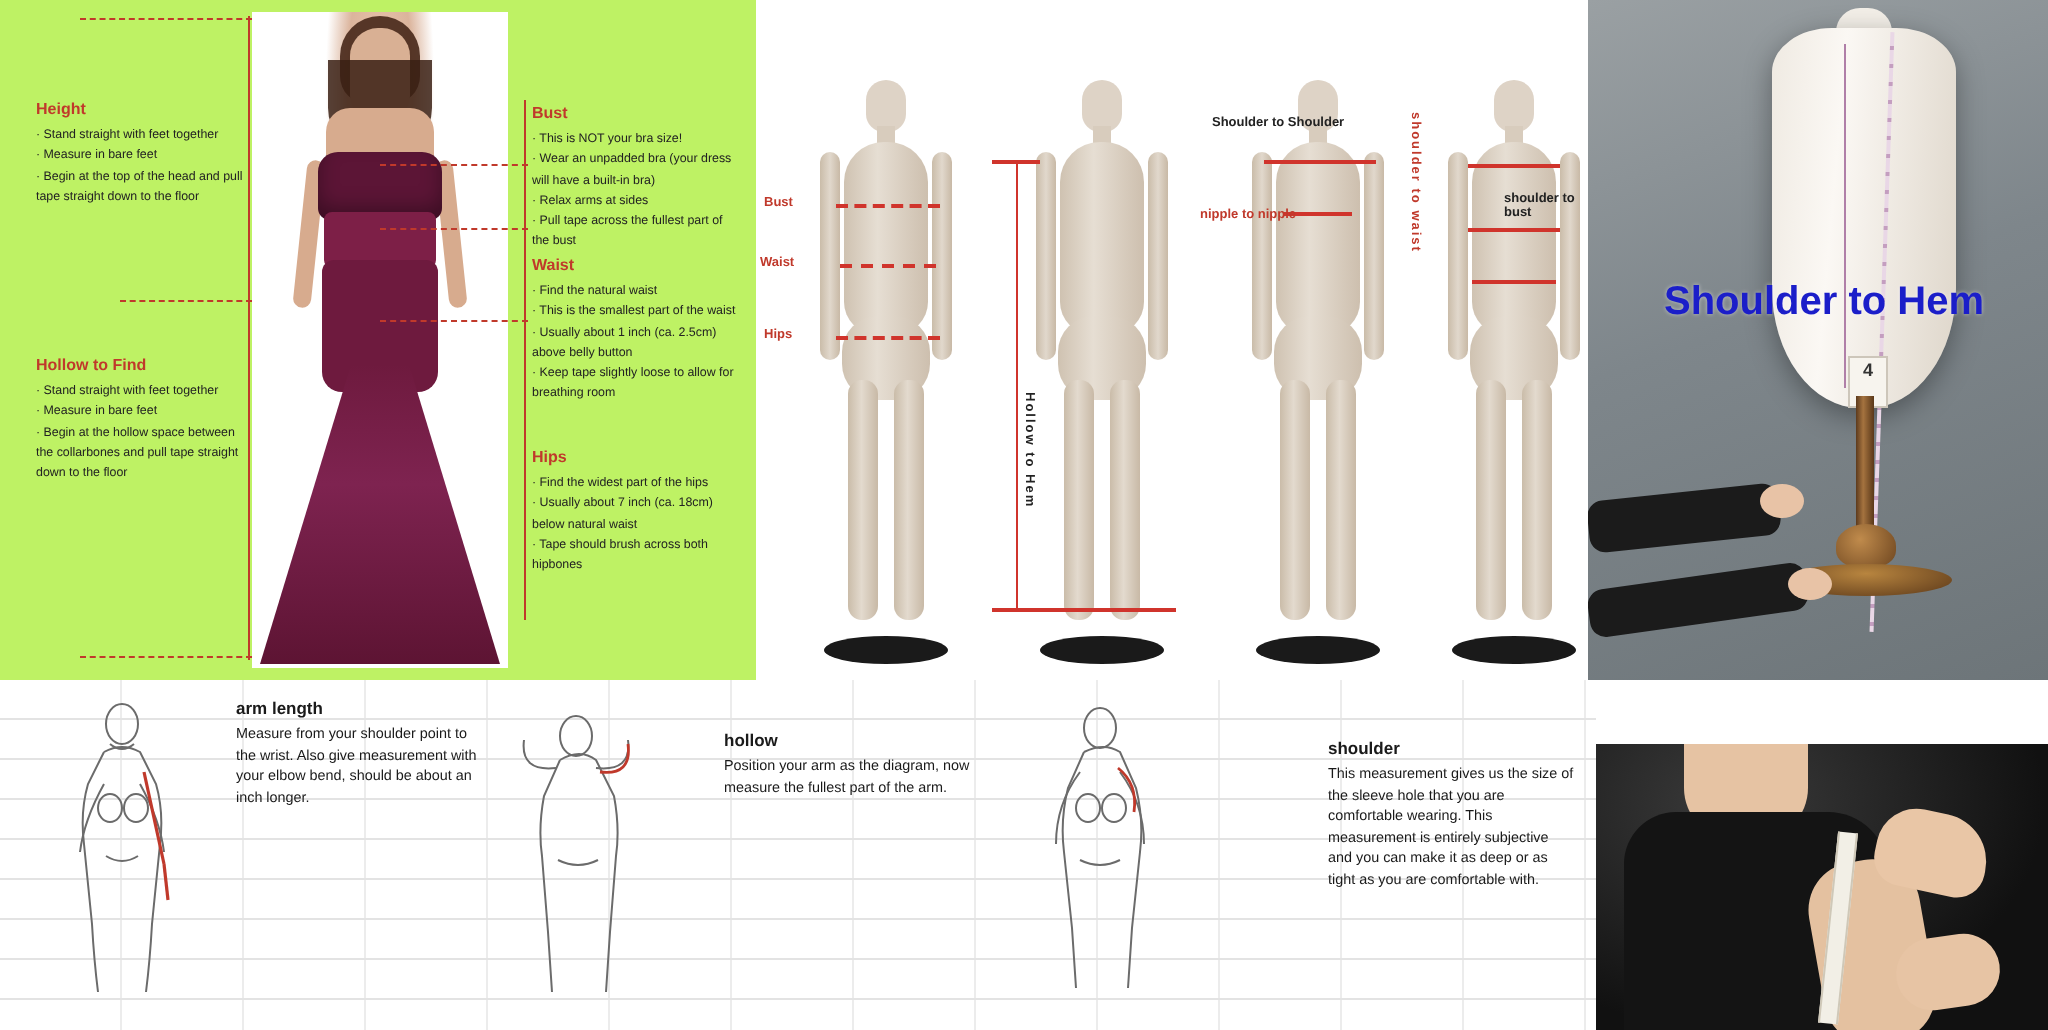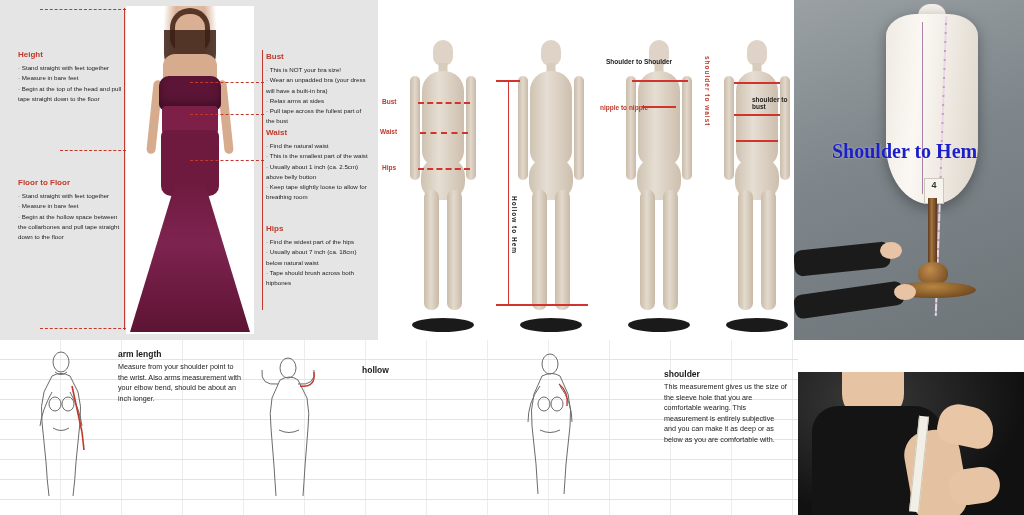--- a/index.html
+++ b/index.html
@@ -16,21 +16,21 @@
     height: 515px;
     overflow: hidden;
     background: #ffffff;
   }
 
   
   #panel-dress {
     position: absolute;
     left: 0; top: 0;
     width: 378px; height: 340px;
-    background: #e5e5e5;
+    background: #bef264;
     overflow: hidden;
   }
   .dress-photo {
     position: absolute;
     left: 126px; top: 6px;
     width: 128px; height: 328px;
     background:
       radial-gradient(ellipse at 50% 12%, #e9c6ae 0%, #dbb49c 18%, rgba(219,180,156,0) 30%),
       linear-gradient(#ffffff 0%, #ffffff 100%);
   }
@@ -322,21 +322,20 @@
   .hand.h1 { left: 86px; top: 242px; width: 22px; height: 17px; }
   .hand.h2 { left: 100px; top: 284px; width: 22px; height: 16px; }
   .shoulder-hem-label {
     position: absolute;
     left: 38px; top: 140px;
     font-size: 20px;
     font-weight: bold;
     color: #1b1ec9;
     text-shadow: 0 0 2px rgba(255,255,255,.5);
     white-space: nowrap;
-    font-family: Liberation Serif, serif;
   }
 
   
   #bottom {
     position: absolute;
     left: 0; top: 340px;
     width: 1024px; height: 175px;
     background: #ffffff;
   }
   .ruled {
@@ -458,21 +457,21 @@
     <div class="meas-block" style="left:18px; top:48px;">
       <div class="hdr">Height</div>
       <div class="bullets">
         <div>· <span>Stand straight with feet together</span></div>
         <div>· <span>Measure in bare feet</span></div>
         <div>· <span>Begin at the top of the head and pull tape straight down to the floor</span></div>
       </div>
     </div>
 
     <div class="meas-block" style="left:18px; top:176px;">
-      <div class="hdr">Floor to Floor</div>
+      <div class="hdr">Hollow to Find</div>
       <div class="bullets">
         <div>· <span>Stand straight with feet together</span></div>
         <div>· <span>Measure in bare feet</span></div>
         <div>· <span>Begin at the hollow space between the collarbones and pull tape straight down to the floor</span></div>
       </div>
     </div>
 
     <div class="meas-block" style="left:266px; top:50px;">
       <div class="hdr">Bust</div>
       <div class="bullets">
@@ -607,58 +606,59 @@
           <path d="M30 46 q-10 18 -12 34"></path>
           <ellipse cx="33" cy="58" rx="6" ry="7"></ellipse>
           <ellipse cx="46" cy="58" rx="6" ry="7"></ellipse>
         </g>
         <path d="M50 40 L60 86" stroke="#c0392b" stroke-width="1.6" fill="none"></path>
         <path d="M60 86 L62 104" stroke="#c0392b" stroke-width="1.6" fill="none"></path>
       </svg>
     </div>
     <div class="note" style="left:118px; top:8px;">
       <span class="nhdr">arm length</span>
-      <span>Measure from your shoulder point to the wrist. Also arms measurement with your elbow bend, should be about an inch longer.</span>
+      <span>Measure from your shoulder point to the wrist. Also give measurement with your elbow bend, should be about an inch longer.</span>
     </div>
 
     <div class="sketch" style="left:252px;">
       <svg class="sk-svg" viewBox="0 0 78 162">
         <g fill="none" stroke="#6b6b6b" stroke-width="1">
           <ellipse cx="36" cy="22" rx="8" ry="10"></ellipse>
           <path d="M28 34 q10 -6 18 0 l9 18 q3 16 1 30 l-3 38 q-1 16 -2 30"></path>
           <path d="M28 34 l-8 18 q-3 16 -1 30 l3 38 q1 16 2 30"></path>
           <path d="M46 38 q18 2 16 -14"></path>
           <path d="M26 38 q-18 2 -16 -14"></path>
           <path d="M27 84 q10 5 20 0"></path>
         </g>
         <path d="M48 40 q16 2 14 -14" stroke="#c0392b" stroke-width="1.4" fill="none"></path>
       </svg>
     </div>
     <div class="note" style="left:362px; top:24px;">
       <span class="nhdr">hollow</span>
+      <span>Position your arm as the diagram, now measure the fullest part of the arm.</span>
     </div>
 
     <div class="sketch" style="left:510px;">
       <svg class="sk-svg" viewBox="0 0 78 162">
         <g fill="none" stroke="#6b6b6b" stroke-width="1">
           <ellipse cx="40" cy="18" rx="8" ry="10"></ellipse>
           <path d="M32 30 q10 -5 18 0 l8 18 q4 16 2 32 l-4 38 q-1 16 -2 30"></path>
           <path d="M32 30 l-8 18 q-4 16 -2 32 l4 38 q1 16 2 30"></path>
           <ellipse cx="34" cy="58" rx="6" ry="7"></ellipse>
           <ellipse cx="47" cy="58" rx="6" ry="7"></ellipse>
           <path d="M30 84 q10 5 20 0"></path>
           <path d="M50 40 q12 16 12 36"></path>
           <path d="M30 40 q-12 16 -12 36"></path>
         </g>
         <path d="M49 38 q10 8 8 22" stroke="#c0392b" stroke-width="1.4" fill="none"></path>
       </svg>
     </div>
     <div class="note" style="left:664px; top:28px;">
       <span class="nhdr">shoulder</span>
-      <span>This measurement gives us the size of the sleeve hole that you are comfortable wearing. This measurement is entirely subjective and you can make it as deep or as below as you are comfortable with.</span>
+      <span>This measurement gives us the size of the sleeve hole that you are comfortable wearing. This measurement is entirely subjective and you can make it as deep or as tight as you are comfortable with.</span>
     </div>
   </div>
 
   <div id="photo-armhole">
     <div class="ph-bg"></div>
     <div class="ph-neck"></div>
     <div class="ph-shirt"></div>
     <div class="ph-arm"></div>
     <div class="ph-tape"></div>
     <div class="ph-hand"></div>

